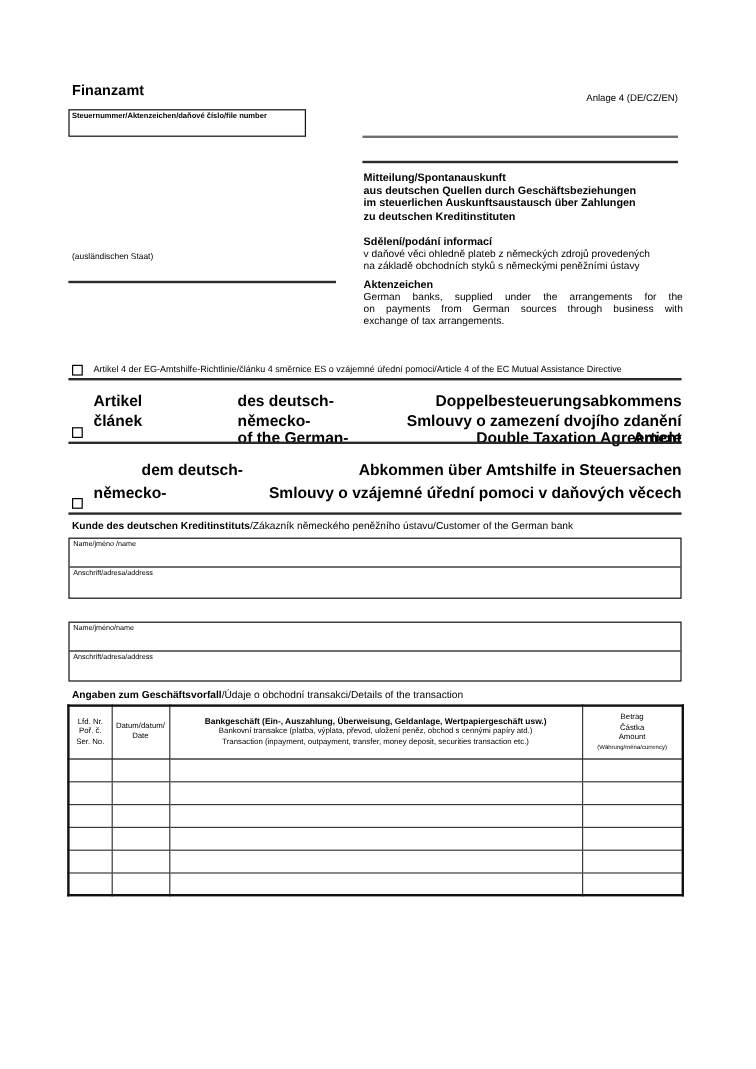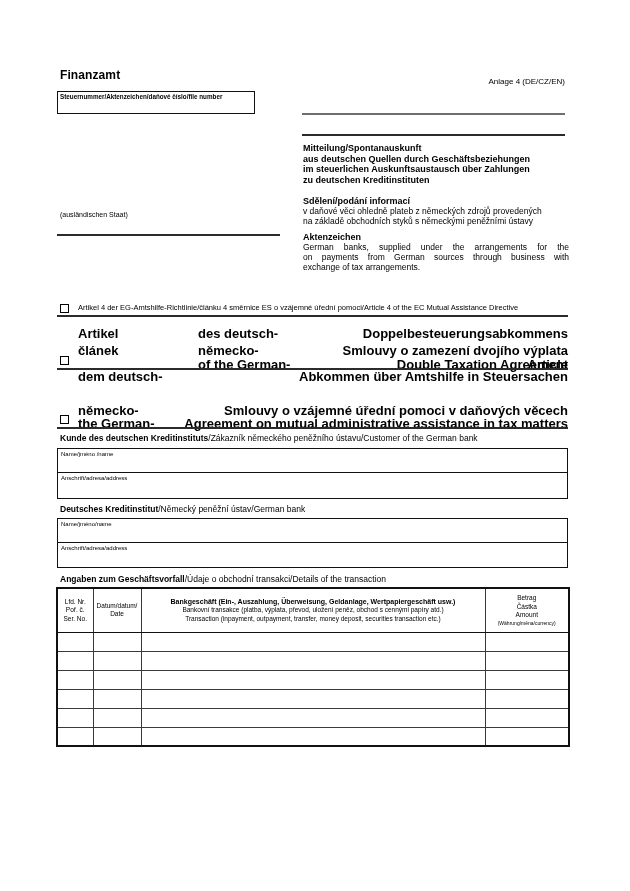--- a/index.html
+++ b/index.html
@@ -94,60 +94,53 @@
   <div class="rule" style="left:57px; top:315px; width:511px;"></div>
 
   <div class="optrow" style="top:326px;">
     <span>Artikel</span>
     <span class="mid">des deutsch-</span>
     <span class="rgt">Doppelbesteuerungsabkommens</span>
   </div>
   <div class="optrow" style="top:343px;">
     <span>článek</span>
     <span class="mid">německo-</span>
-    <span class="rgt">Smlouvy o zamezení dvojího výplata</span>
+    <span class="rgt">Smlouvy o zamezení dvojího zdanění</span>
   </div>
   <div class="cb" style="left:60px; top:356px;"></div>
   <div class="optrow" style="top:357px;text-align:right;">
     <span>Article</span>
     <span class="mid">of the German-</span>
     <span class="rgt">Double Taxation Agreement</span>
   </div>
   <div class="rule" style="left:57px; top:368px; width:511px;"></div>
 
-  <div class="optrow" style="top:369px;">
+  <div class="optrow" style="top:384px;margin-left:40px;">
     <span>dem deutsch-</span>
     <span class="rgt">Abkommen über Amtshilfe in Steuersachen</span>
   </div>
   <div class="optrow" style="top:403px;">
     <span>německo-</span>
     <span class="rgt">Smlouvy o vzájemné úřední pomoci v daňových věcech</span>
   </div>
   <div class="cb" style="left:60px; top:415px;"></div>
-  <div class="optrow" style="top:416px;">
-    <span>the German-</span>
-    <span class="rgt">Agreement on mutual administrative assistance in tax matters</span>
-  </div>
   <div class="rule" style="left:57px; top:427px; width:511px;"></div>
 
   <div class="sec-h" style="top:433px;">
     <span class="b">Kunde des deutschen Kreditinstituts</span><span>/Zákazník německého peněžního ústavu/Customer of the German bank</span>
   </div>
   <div class="fieldbox" style="top:448px;">
     <div class="cell" style="height:23px;">
       <span class="small-lbl">Name/jméno /name</span>
     </div>
     <div class="cell" style="height:26px;">
       <span class="small-lbl">Anschrift/adresa/address</span>
     </div>
   </div>
 
-  <div class="sec-h" style="top:504px;">
-    <span class="b">Deutsches Kreditinstitut</span><span>/Německý peněžní ústav/German bank</span>
-  </div>
   <div class="fieldbox" style="top:518px;">
     <div class="cell" style="height:23px;">
       <span class="small-lbl">Name/jméno/name</span>
     </div>
     <div class="cell" style="height:25px;">
       <span class="small-lbl">Anschrift/adresa/address</span>
     </div>
   </div>
 
   <div class="sec-h" style="top:574px;">

